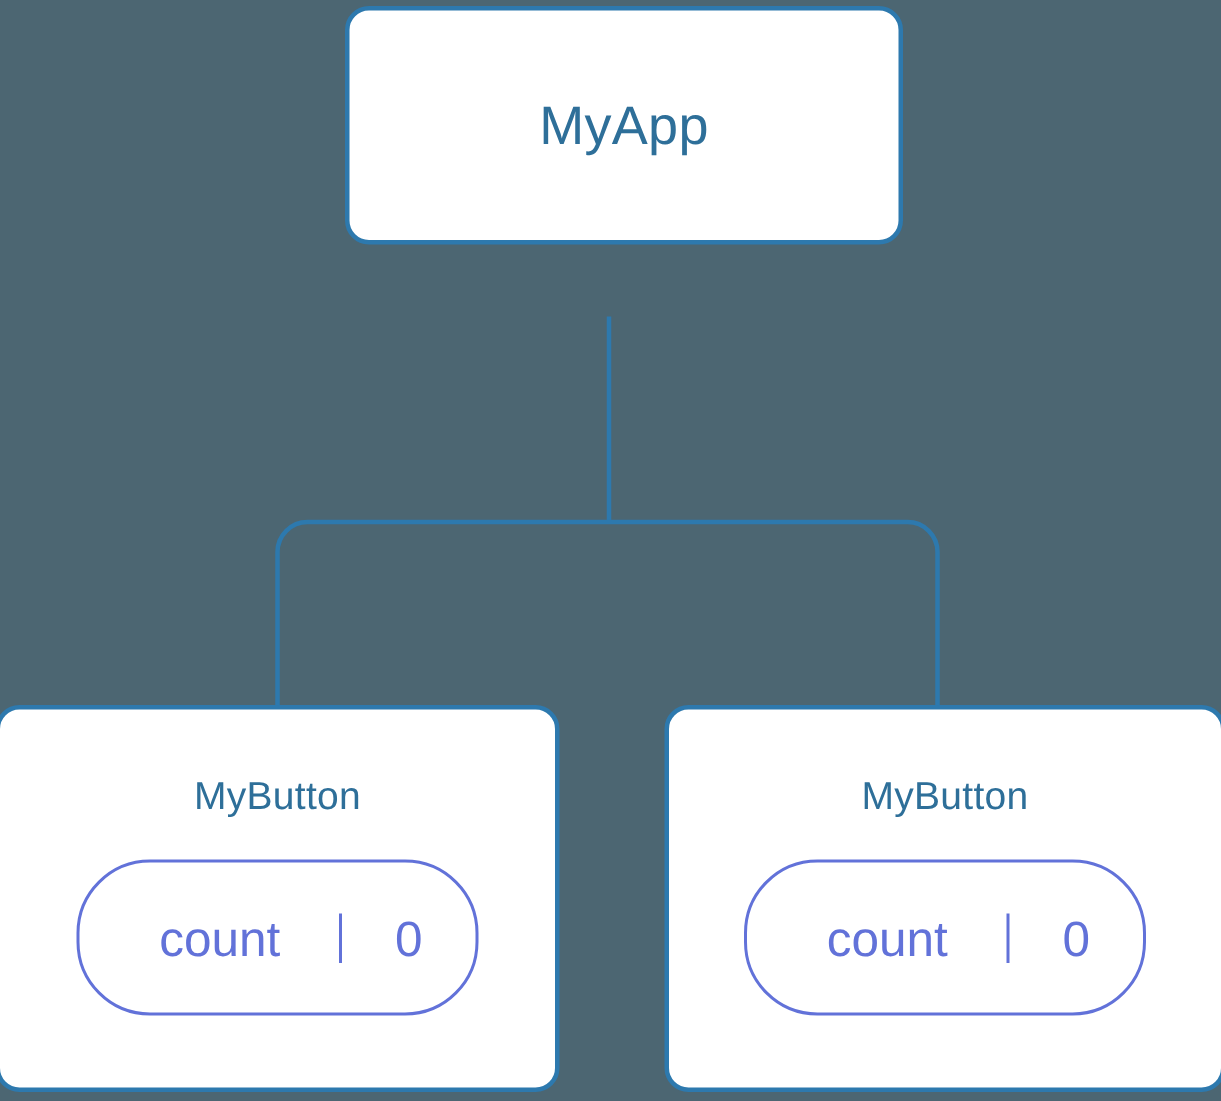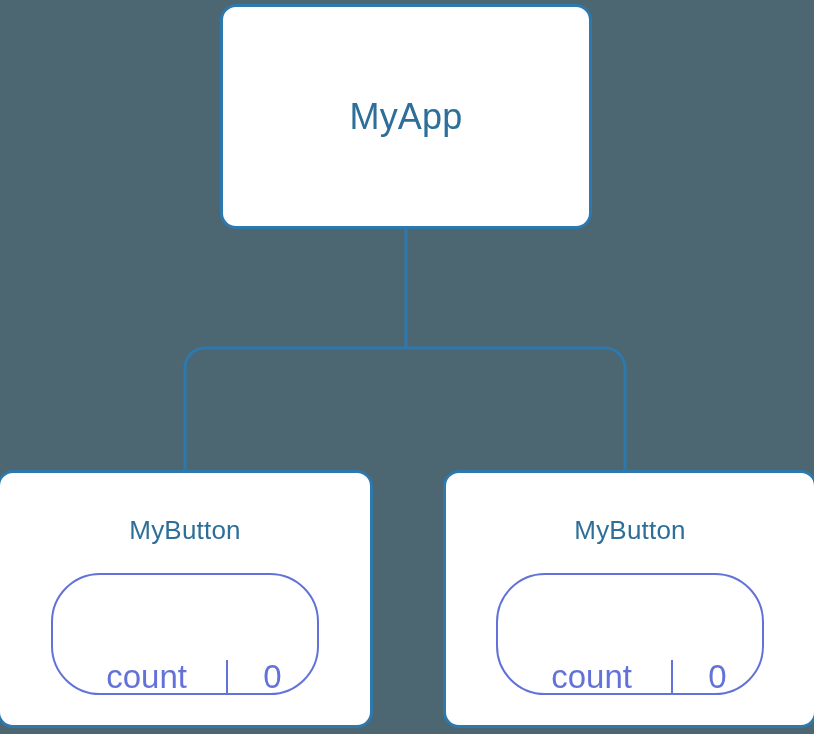--- a/index.html
+++ b/index.html
@@ -33,24 +33,24 @@
     background: #ffffff;
     border: 3px solid #2d79ae;
     border-radius: 16px;
     display: flex;
     flex-direction: column;
     align-items: center;
     z-index: 2;
   }
 
   .node-root {
-    left: 220px;
+    left: 230px;
     top: 4px;
     width: 372px;
-    height: 225px;
+    height: 159px;
     justify-content: center;
   }
 
   .node-child-left {
     left: -3px;
     top: 470px;
     width: 376px;
     height: 258px;
     justify-content: flex-start;
     padding-top: 44px;
@@ -73,25 +73,25 @@
     white-space: nowrap;
   }
 
   .node-root .node-title {
     font-size: 36px;
   }
 
   .prop-pill {
     margin-top: 30px;
     box-sizing: border-box;
-    height: 122px;
+    height: 104px;
     border: 2px solid #6272d9;
     border-radius: 49px;
     display: flex;
-    align-items: flex-end;
+    align-items: center;
     background: transparent;
     overflow: hidden;
   }
 
   .prop-key,
   .prop-val {
     display: flex;
     align-items: center;
     justify-content: center;
     color: #6272d9;

